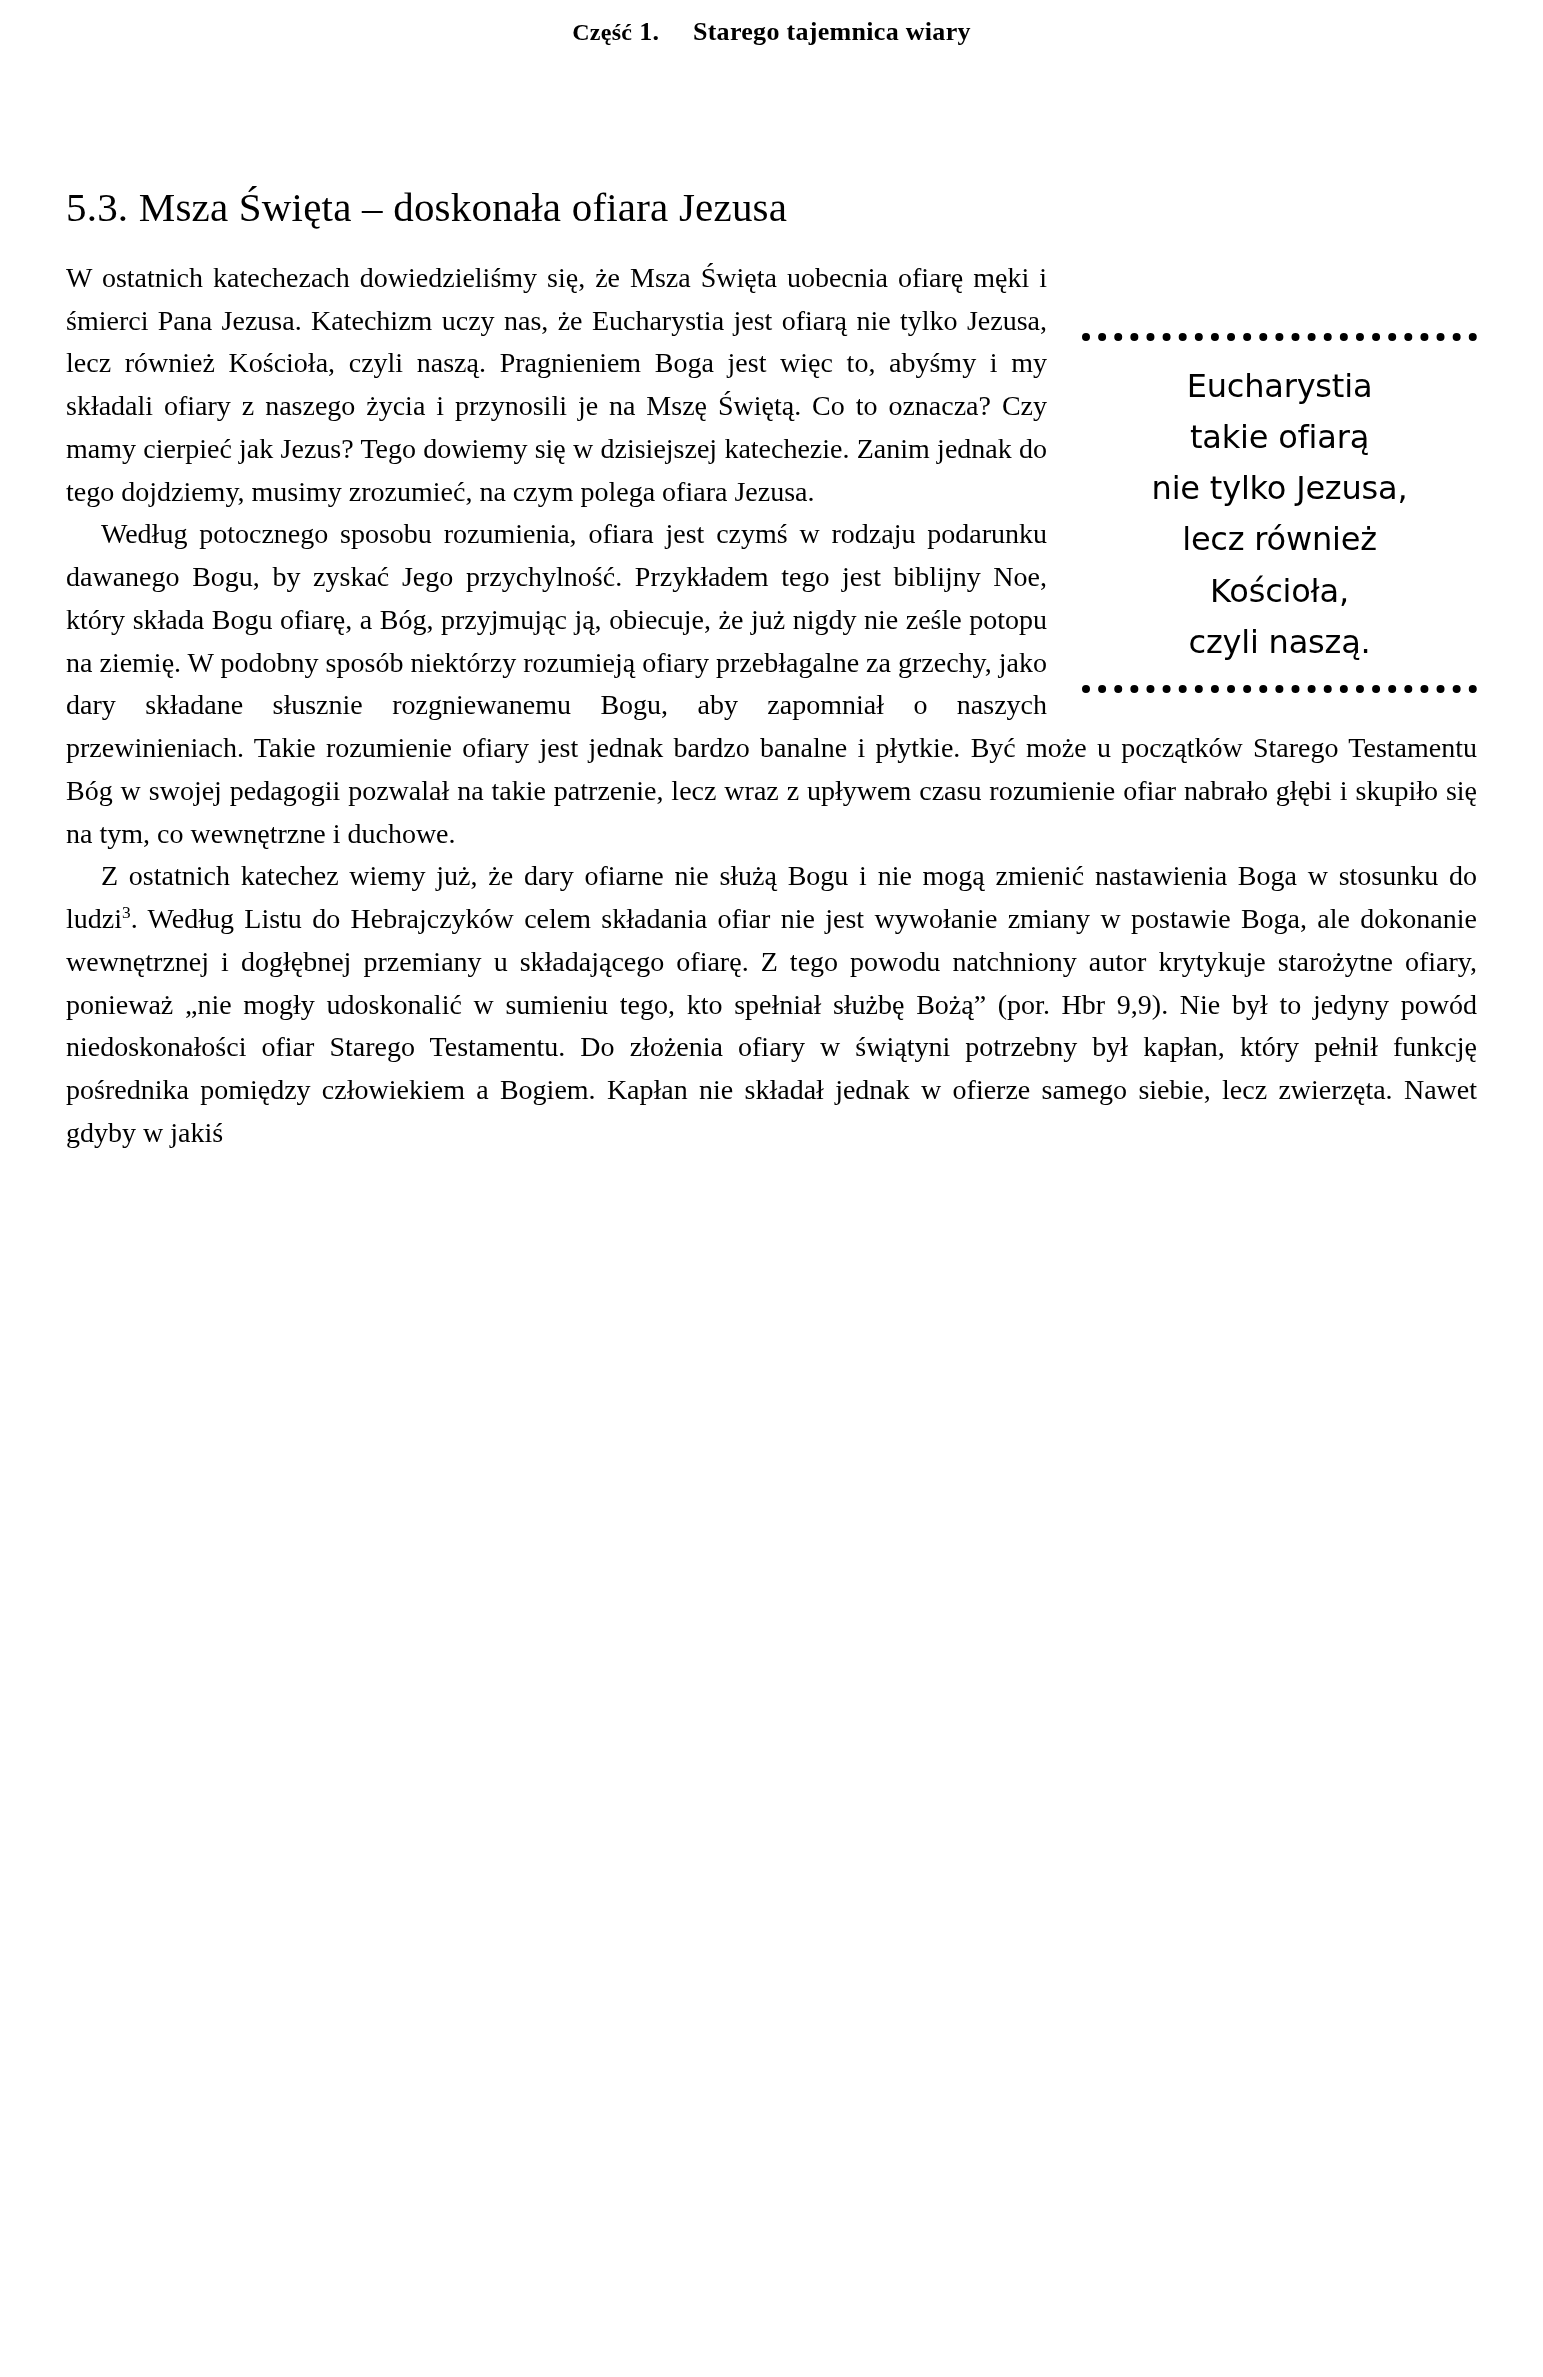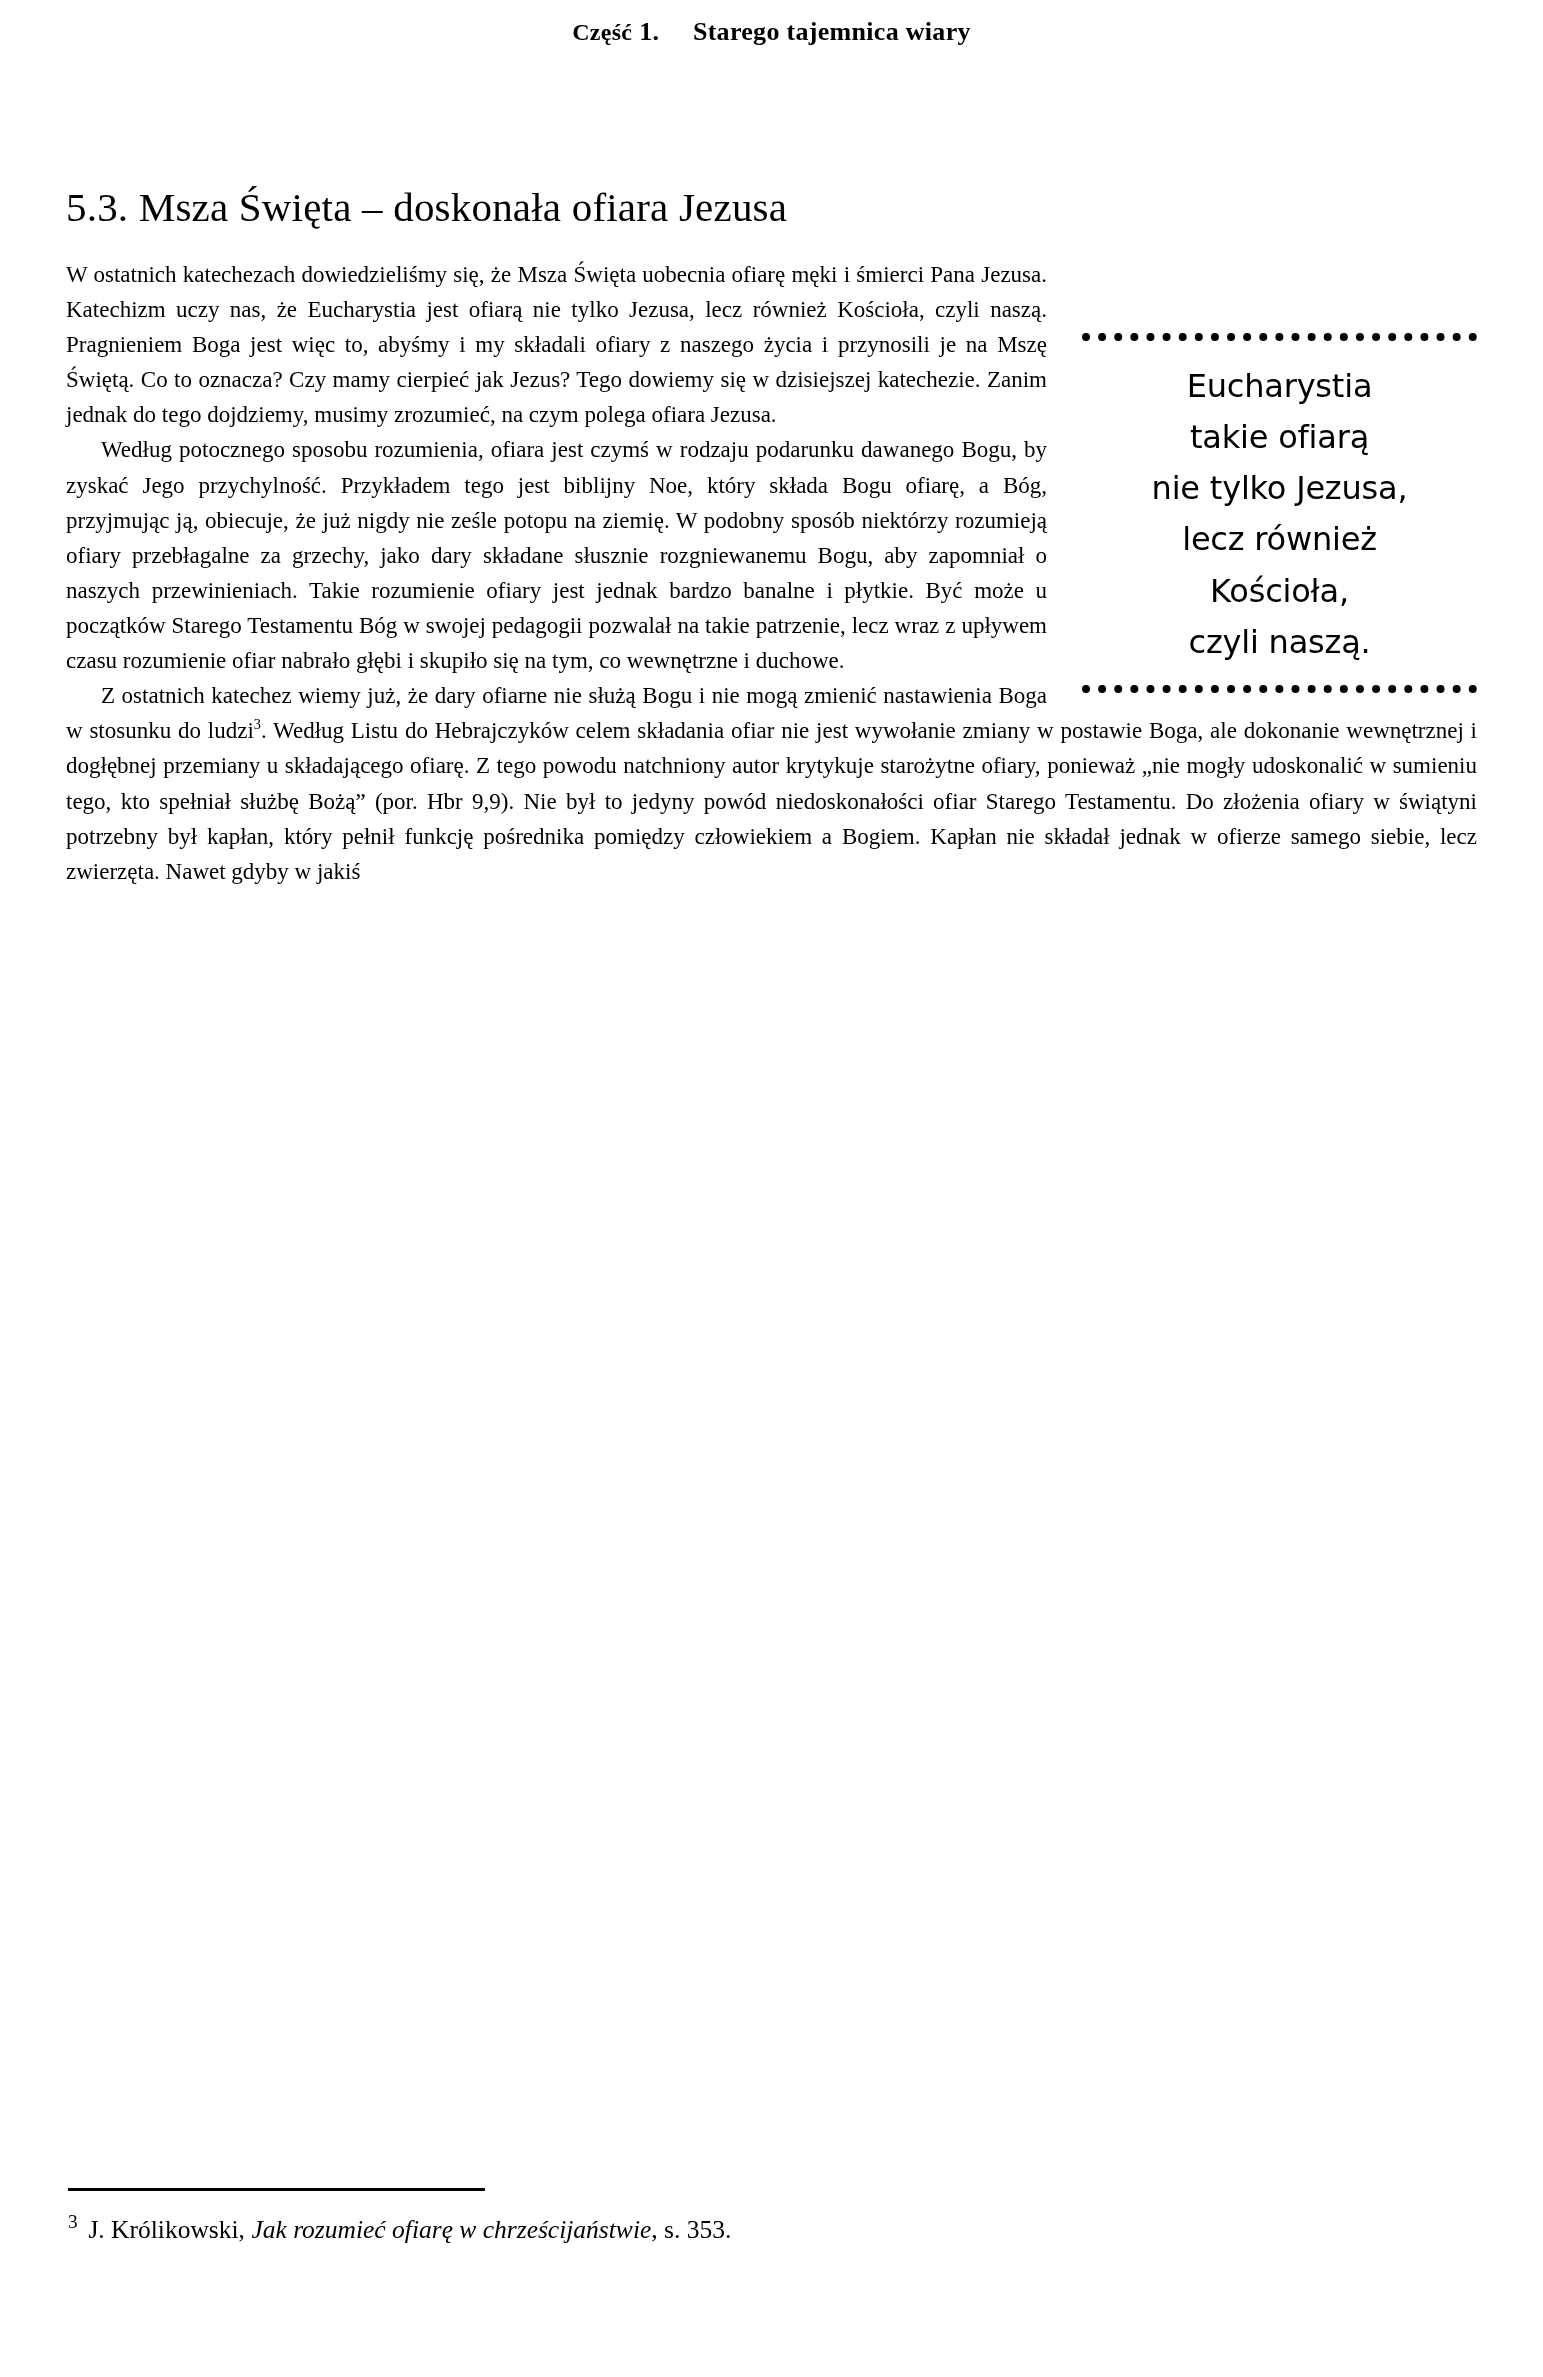--- a/index.html
+++ b/index.html
@@ -75,21 +75,21 @@
     text-align: center;
     font-family: "DejaVu Sans", "Liberation Sans", sans-serif;
     font-size: 32px;
     line-height: 1.60;
     letter-spacing: -0.2px;
   }
   .pullquote .pq-line { display: block; white-space: nowrap; }
 
   p.body {
     margin: 0;
-    font-size: 23px;
+    font-size: 28px;
     line-height: 1.527;
     text-align: justify;
     text-justify: inter-word;
     hyphens: manual;
   }
   p.body + p.body { margin-top: 0; }
   p.indent { text-indent: 35px; }
 
   sup.fnref {
     font-size: 0.62em;
@@ -158,20 +158,16 @@
     </aside>
 
     <p class="body">W ostatnich katechezach dowiedzieliśmy się, że Msza Święta uobecnia ofiarę męki i śmierci Pana Jezusa. Katechizm uczy nas, że Eucharystia jest ofiarą nie tylko Jezusa, lecz również Kościoła, czyli naszą. Pragnieniem Boga jest więc to, abyśmy i my składali ofiary z naszego życia i przynosili je na Mszę Świętą. Co to oznacza? Czy mamy cierpieć jak Jezus? Tego dowiemy się w dzisiejszej katechezie. Zanim jednak do tego dojdziemy, musimy zrozumieć, na czym polega ofiara Jezusa.</p>
 
     <p class="body indent">Według potocznego sposobu rozumienia, ofiara jest czymś w rodzaju podarunku dawanego Bogu, by zyskać Jego przychylność. Przykładem tego jest biblijny Noe, który składa Bogu ofiarę, a Bóg, przyjmując ją, obiecuje, że już nigdy nie ześle potopu na ziemię. W podobny sposób niektórzy rozumieją ofiary przebłagalne za grzechy, jako dary składane słusznie rozgniewanemu Bogu, aby zapomniał o naszych przewinieniach. Takie rozumienie ofiary jest jednak bardzo banalne i płytkie. Być może u początków Starego Testamentu Bóg w swojej pedagogii pozwalał na takie patrzenie, lecz wraz z upływem czasu rozumienie ofiar nabrało głębi i skupiło się na tym, co wewnętrzne i duchowe.</p>
 
     <p class="body indent"><span>Z ostatnich katechez wiemy już, że dary ofiarne nie służą Bogu i nie mogą zmienić nastawienia Boga w stosunku do ludzi</span><sup class="fnref">3</sup><span>. Według Listu do Hebrajczyków celem składania ofiar nie jest wywołanie zmiany w postawie Boga, ale dokonanie wewnętrznej i dogłębnej przemiany u składającego ofiarę. Z tego powodu natchniony autor krytykuje starożytne ofiary, ponieważ „nie mogły udoskonalić w sumieniu tego, kto spełniał służbę Bożą” (por. Hbr 9,9). Nie był to jedyny powód niedoskonałości ofiar Starego Testamentu. Do złożenia ofiary w świątyni potrzebny był kapłan, który pełnił funkcję pośrednika pomiędzy człowiekiem a Bogiem. Kapłan nie składał jednak w ofierze samego siebie, lecz zwierzęta. Nawet gdyby w jakiś</span></p>
 
   </div>
 
-  <div class="footnote-area">
-    <div class="footnote-rule"></div>
-    <div class="footnote"><span class="fn-marker">3</span><span>J. Królikowski,</span> <i>Jak rozumieć ofiarę w chrześcijaństwie</i><span>, s. 353.</span></div>
-  </div>
 
 
 </div>
 
 
 </body></html>

